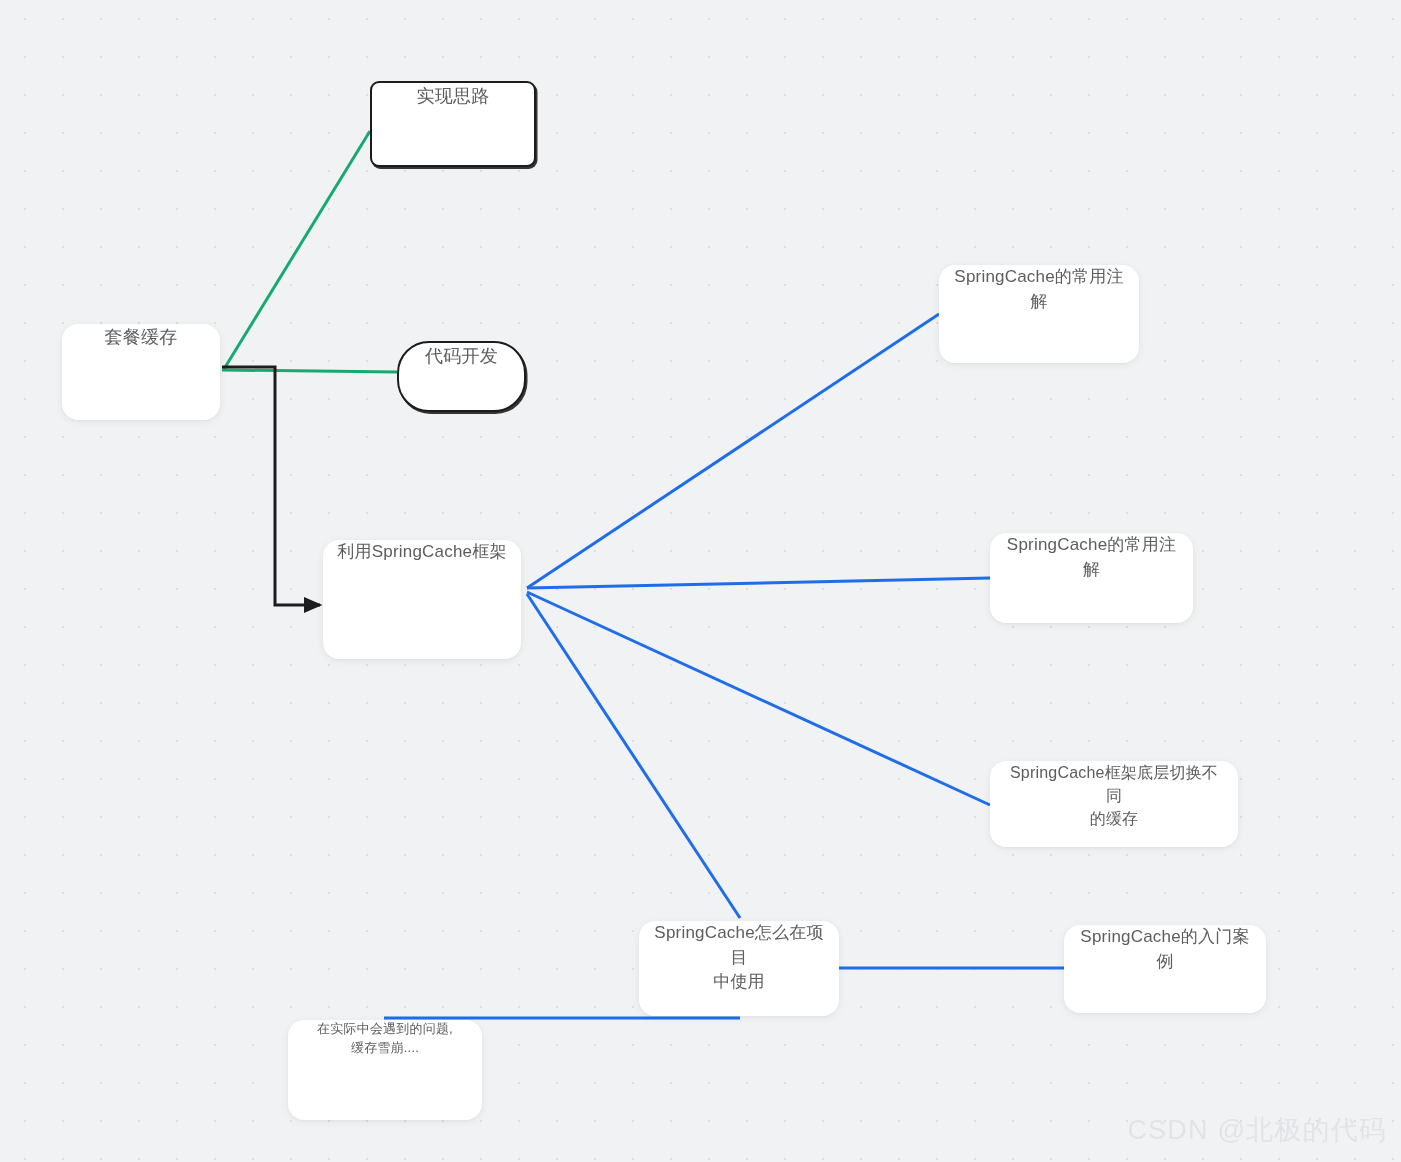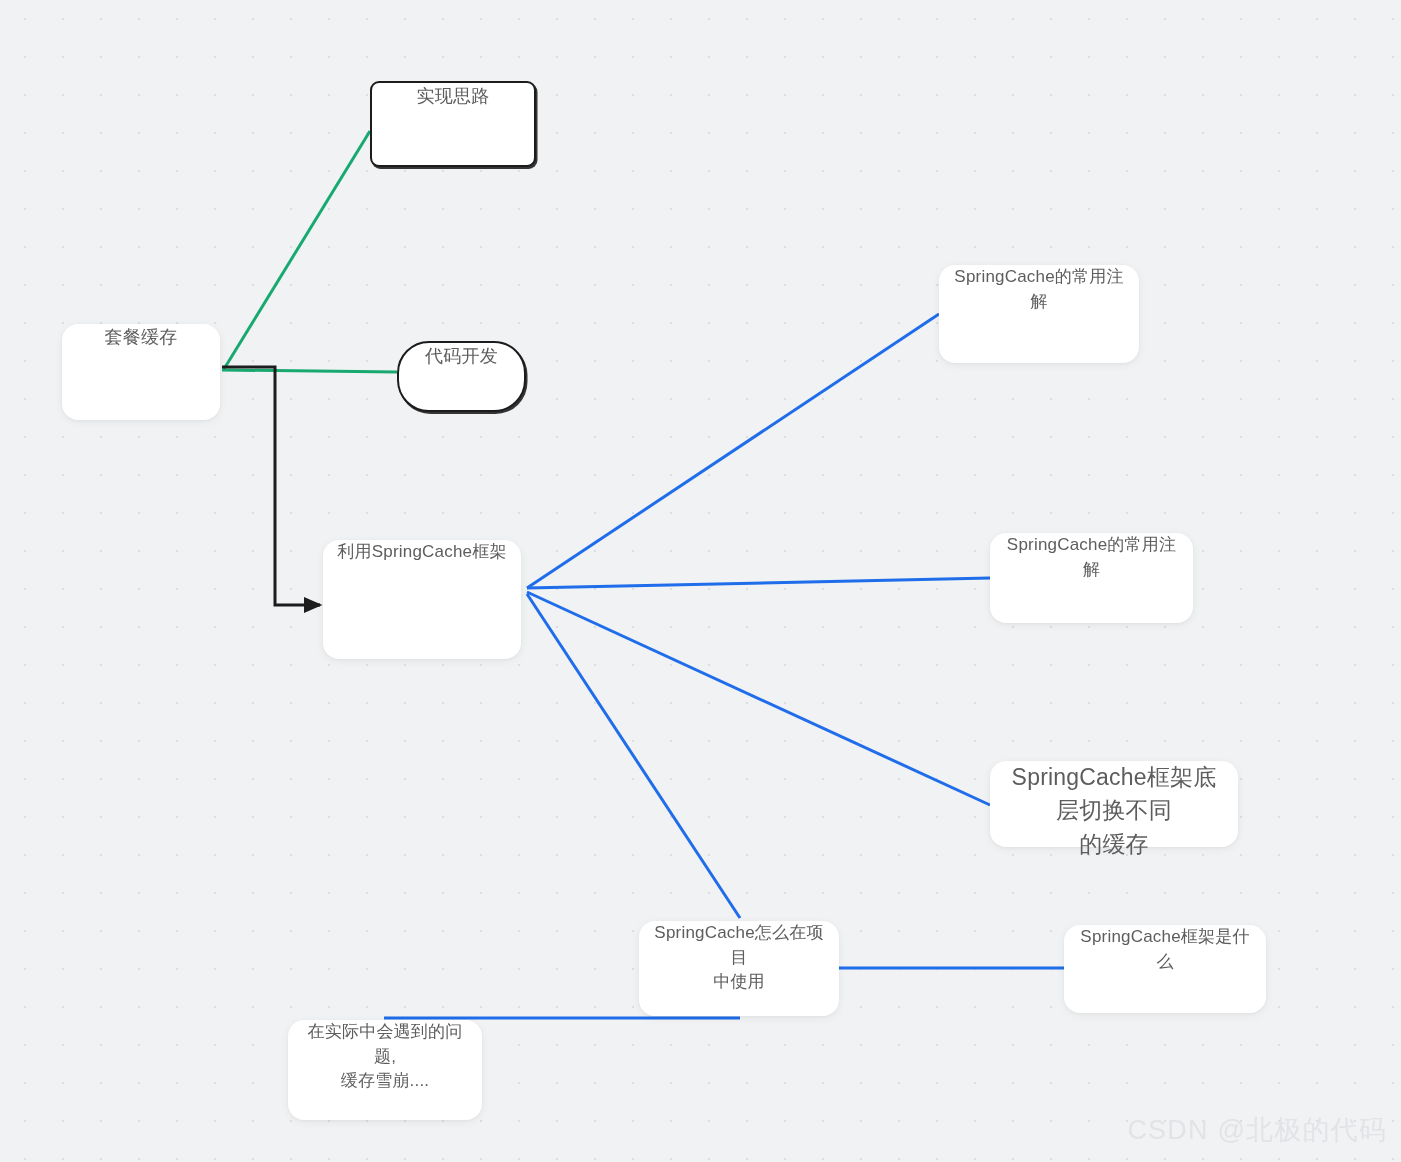--- a/index.html
+++ b/index.html
@@ -105,32 +105,32 @@
       </div>
       <div class="node node-soft" style="left: 323px; top: 540px; width: 198px; height: 119px; font-size: 17px;">
         <span class="node-label">利用SpringCache框架</span>
       </div>
       <div class="node node-soft" style="left: 939px; top: 265px; width: 200px; height: 98px; font-size: 17px;">
         <span class="node-label">SpringCache的常用注解</span>
       </div>
       <div class="node node-soft" style="left: 990px; top: 533px; width: 203px; height: 90px; font-size: 17px;">
         <span class="node-label">SpringCache的常用注解</span>
       </div>
-      <div class="node node-soft" style="left: 990px; top: 761px; width: 248px; height: 86px; font-size: 23px;">
+      <div class="node node-soft" style="left: 990px; top: 761px; width: 248px; height: 86px; font-size: 16px;">
         <span class="node-label">SpringCache框架底层切换不同
 的缓存</span>
       </div>
       <div class="node node-soft" style="left: 639px; top: 921px; width: 200px; height: 95px; font-size: 17px;">
         <span class="node-label">SpringCache怎么在项目
 中使用</span>
       </div>
       <div class="node node-soft" style="left: 1064px; top: 925px; width: 202px; height: 88px; font-size: 17px;">
-        <span class="node-label">SpringCache框架是什么</span>
+        <span class="node-label">SpringCache的入门案例</span>
       </div>
-      <div class="node node-soft" style="left: 288px; top: 1020px; width: 194px; height: 100px; font-size: 17px;">
+      <div class="node node-soft" style="left: 288px; top: 1020px; width: 194px; height: 100px; font-size: 13px;">
         <span class="node-label">在实际中会遇到的问题,
 缓存雪崩....</span>
       </div>
     </div>
 
   <div class="watermark">CSDN @北极的代码</div>
 
 </div>
 
 </body></html>

